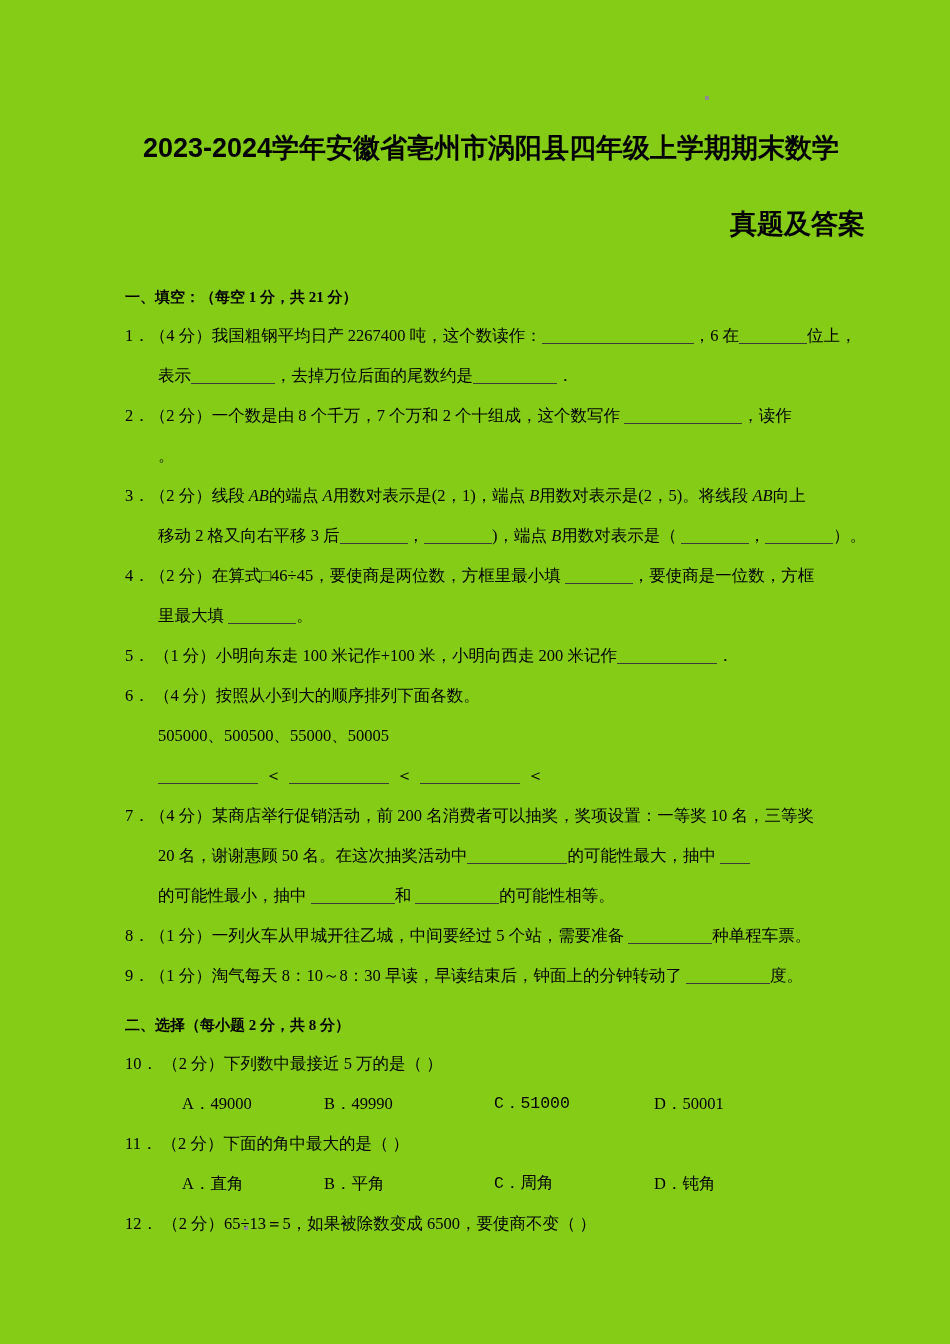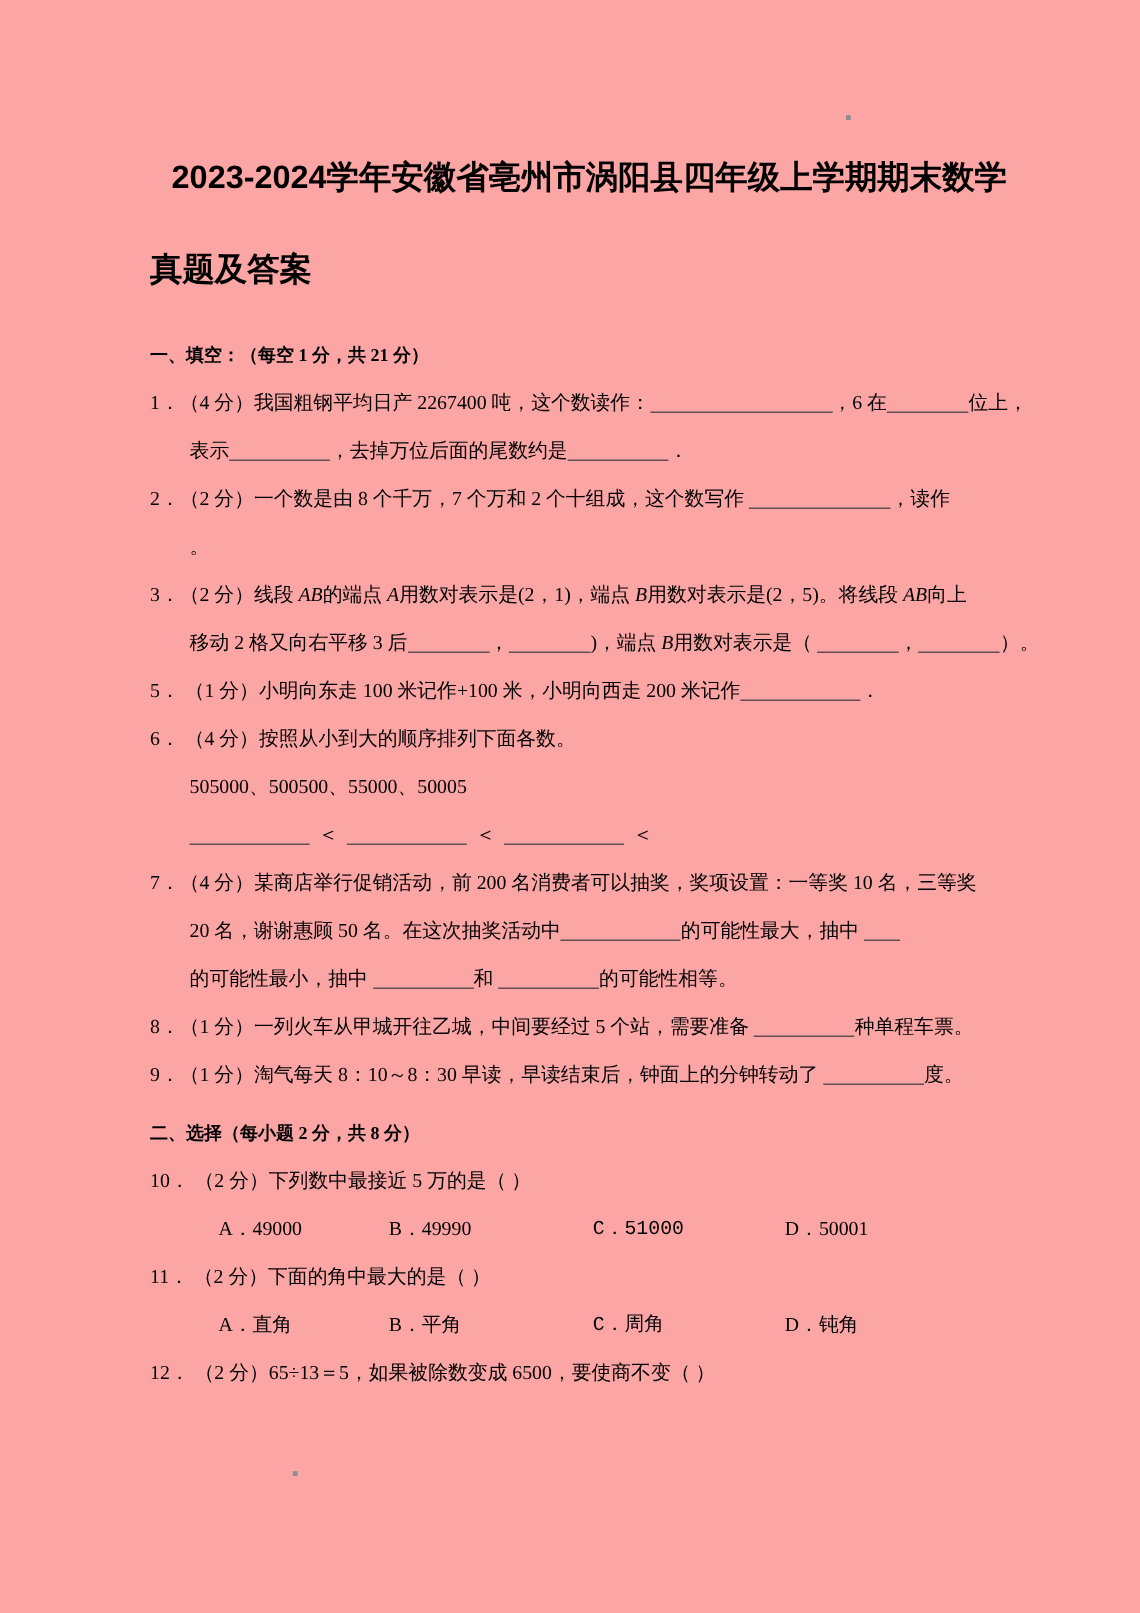--- a/index.html
+++ b/index.html
@@ -8,21 +8,21 @@
     background: #ffffff;
   }
   body {
     font-family: "Liberation Serif", "DejaVu Serif", serif;
     color: #000000;
   }
   .page {
     position: relative;
     width: 950px;
     height: 1344px;
-    background: #fca5a5;
+    background: #84cc16;
     overflow: hidden;
     box-sizing: border-box;
   }
   .content {
     position: absolute;
     left: 125px;
     top: 0;
     width: 740px;
   }
 
@@ -30,21 +30,21 @@
   .doc-title {
     font-family: "Liberation Sans", "DejaVu Sans", sans-serif;
     font-weight: bold;
     font-size: 27px;
     line-height: 76px;
     text-align: center;
     letter-spacing: 0px;
     white-space: nowrap;
   }
   .title-line-1 { margin-top: 110px; text-align: left; padding-left: 18px; }
-  .title-line-2 { text-align: left; padding-left: 0px; }
+  .title-line-2 { text-align: right; padding-left: 0px; }
 
   
   .section-heading {
     font-family: Liberation Serif, serif;
     font-weight: bold;
     font-size: 15px;
     line-height: 38px;
     margin-top: 16px;
   }
   .section-heading.second { margin-top: 10px; }
@@ -142,20 +142,28 @@
         <span class="em">A</span><span>用数对表示是(2，1)，端点</span>
         <span class="em">B</span><span>用数对表示是(2，5)。将线段</span>
         <span class="em">AB</span><span>向上</span>
       </div>
       <div class="q-line indent">
         <span>移动 2 格又向右平移 3 后</span><span class="blank b-md"></span><span>，</span><span class="blank b-md"></span><span>)，端点</span>
         <span class="em">B</span><span>用数对表示是（</span>&nbsp;<span class="blank b-md"></span><span>，</span><span class="blank b-md"></span><span>）。</span>
       </div>
     </div>
 
+    <div class="q">
+      <div class="q-line">
+        <span>4．（2 分）在算式□46÷45，要使商是两位数，方框里最小填</span>&nbsp;<span class="blank b-md"></span><span>，要使商是一位数，方框</span>
+      </div>
+      <div class="q-line indent">
+        <span>里最大填</span>&nbsp;<span class="blank b-md"></span><span>。</span>
+      </div>
+    </div>
 
     <div class="q">
       <div class="q-line">
         <span>5． （1 分）小明向东走 100 米记作+100 米，小明向西走 200 米记作</span><span class="blank b-xl"></span><span>．</span>
       </div>
     </div>
 
     <div class="q">
       <div class="q-line">
         <span>6． （4 分）按照从小到大的顺序排列下面各数。</span>

